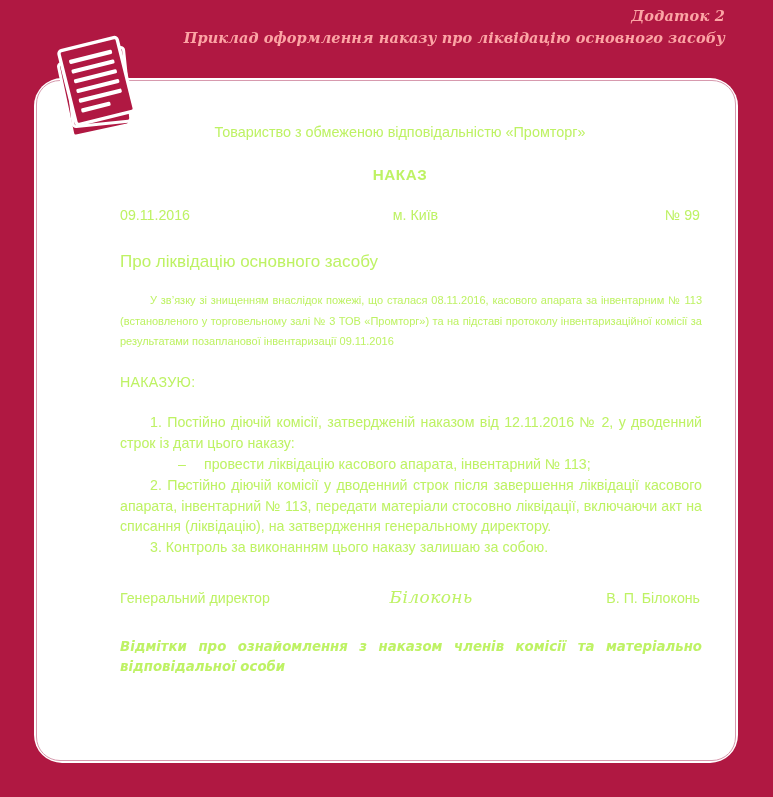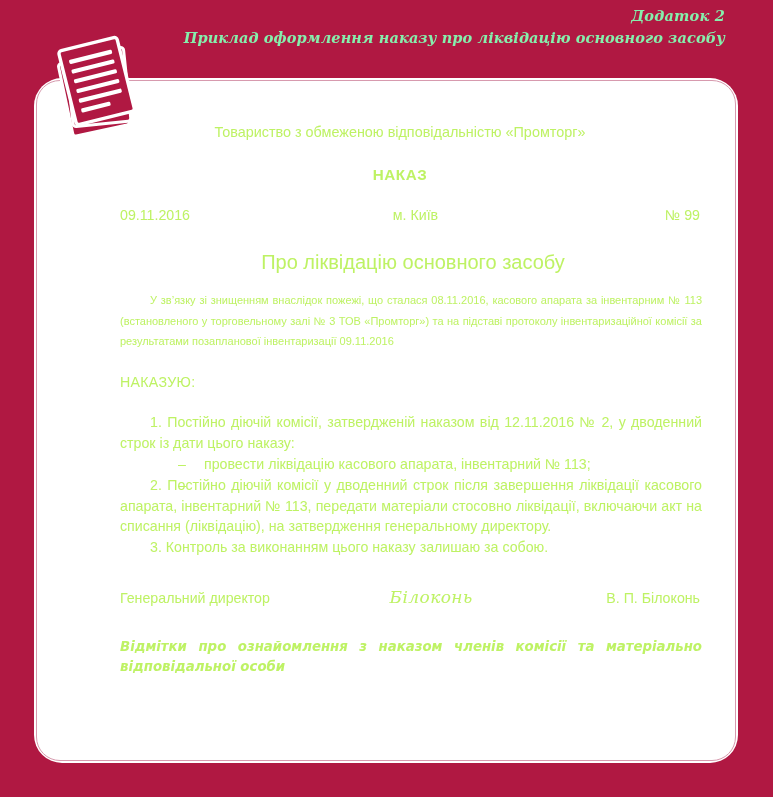--- a/index.html
+++ b/index.html
@@ -15,21 +15,21 @@
     position: relative;
   }
 
   
   .header-band {
     position: absolute;
     top: 0;
     left: 0;
     width: 773px;
     height: 104px;
-    color: #86efac;
+    color: #fca5a5;
     text-align: right;
     box-sizing: border-box;
     padding: 6px 48px 0 0;
   }
   .header-line1 {
     font-family: "DejaVu Serif", serif;
     font-style: italic;
     font-weight: bold;
     font-size: 14.5px;
     letter-spacing: 0.2px;
@@ -111,22 +111,21 @@
     margin: 20px 0 0 -4px;
     padding-right: 6px;
     font-size: 14.2px;
   }
   .meta-row .meta-date { flex: 0 0 auto; }
   .meta-row .meta-city { flex: 1 1 auto; text-align: center; margin-left: -24px;}
   .meta-row .meta-number { flex: 0 0 auto; }
 
   .subject {
     margin: 26px 0 0 -4px;
-    font-size: 20px;
-    text-align: center;
+    font-size: 17px;
   }
 
   .para {
     margin: 18px 0 16px -4px;
     text-align: justify;
     text-indent: 30px;
     padding-right: 4px;
     font-size: 11px;
     line-height: 20.6px;
   }

